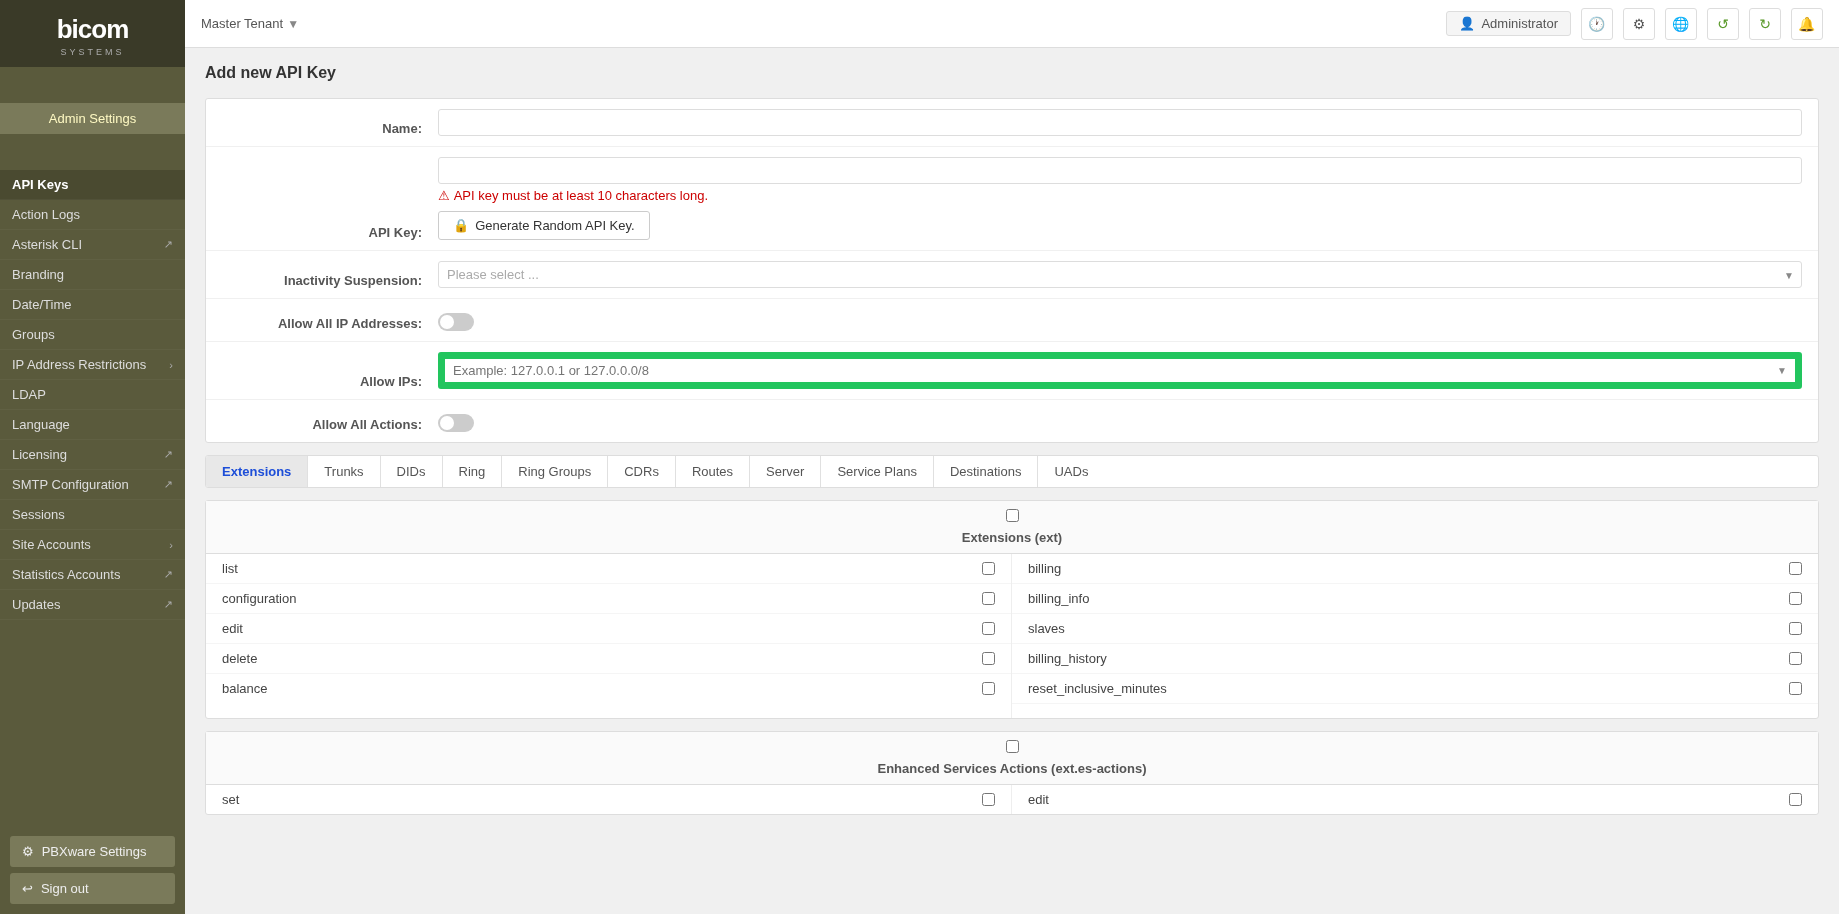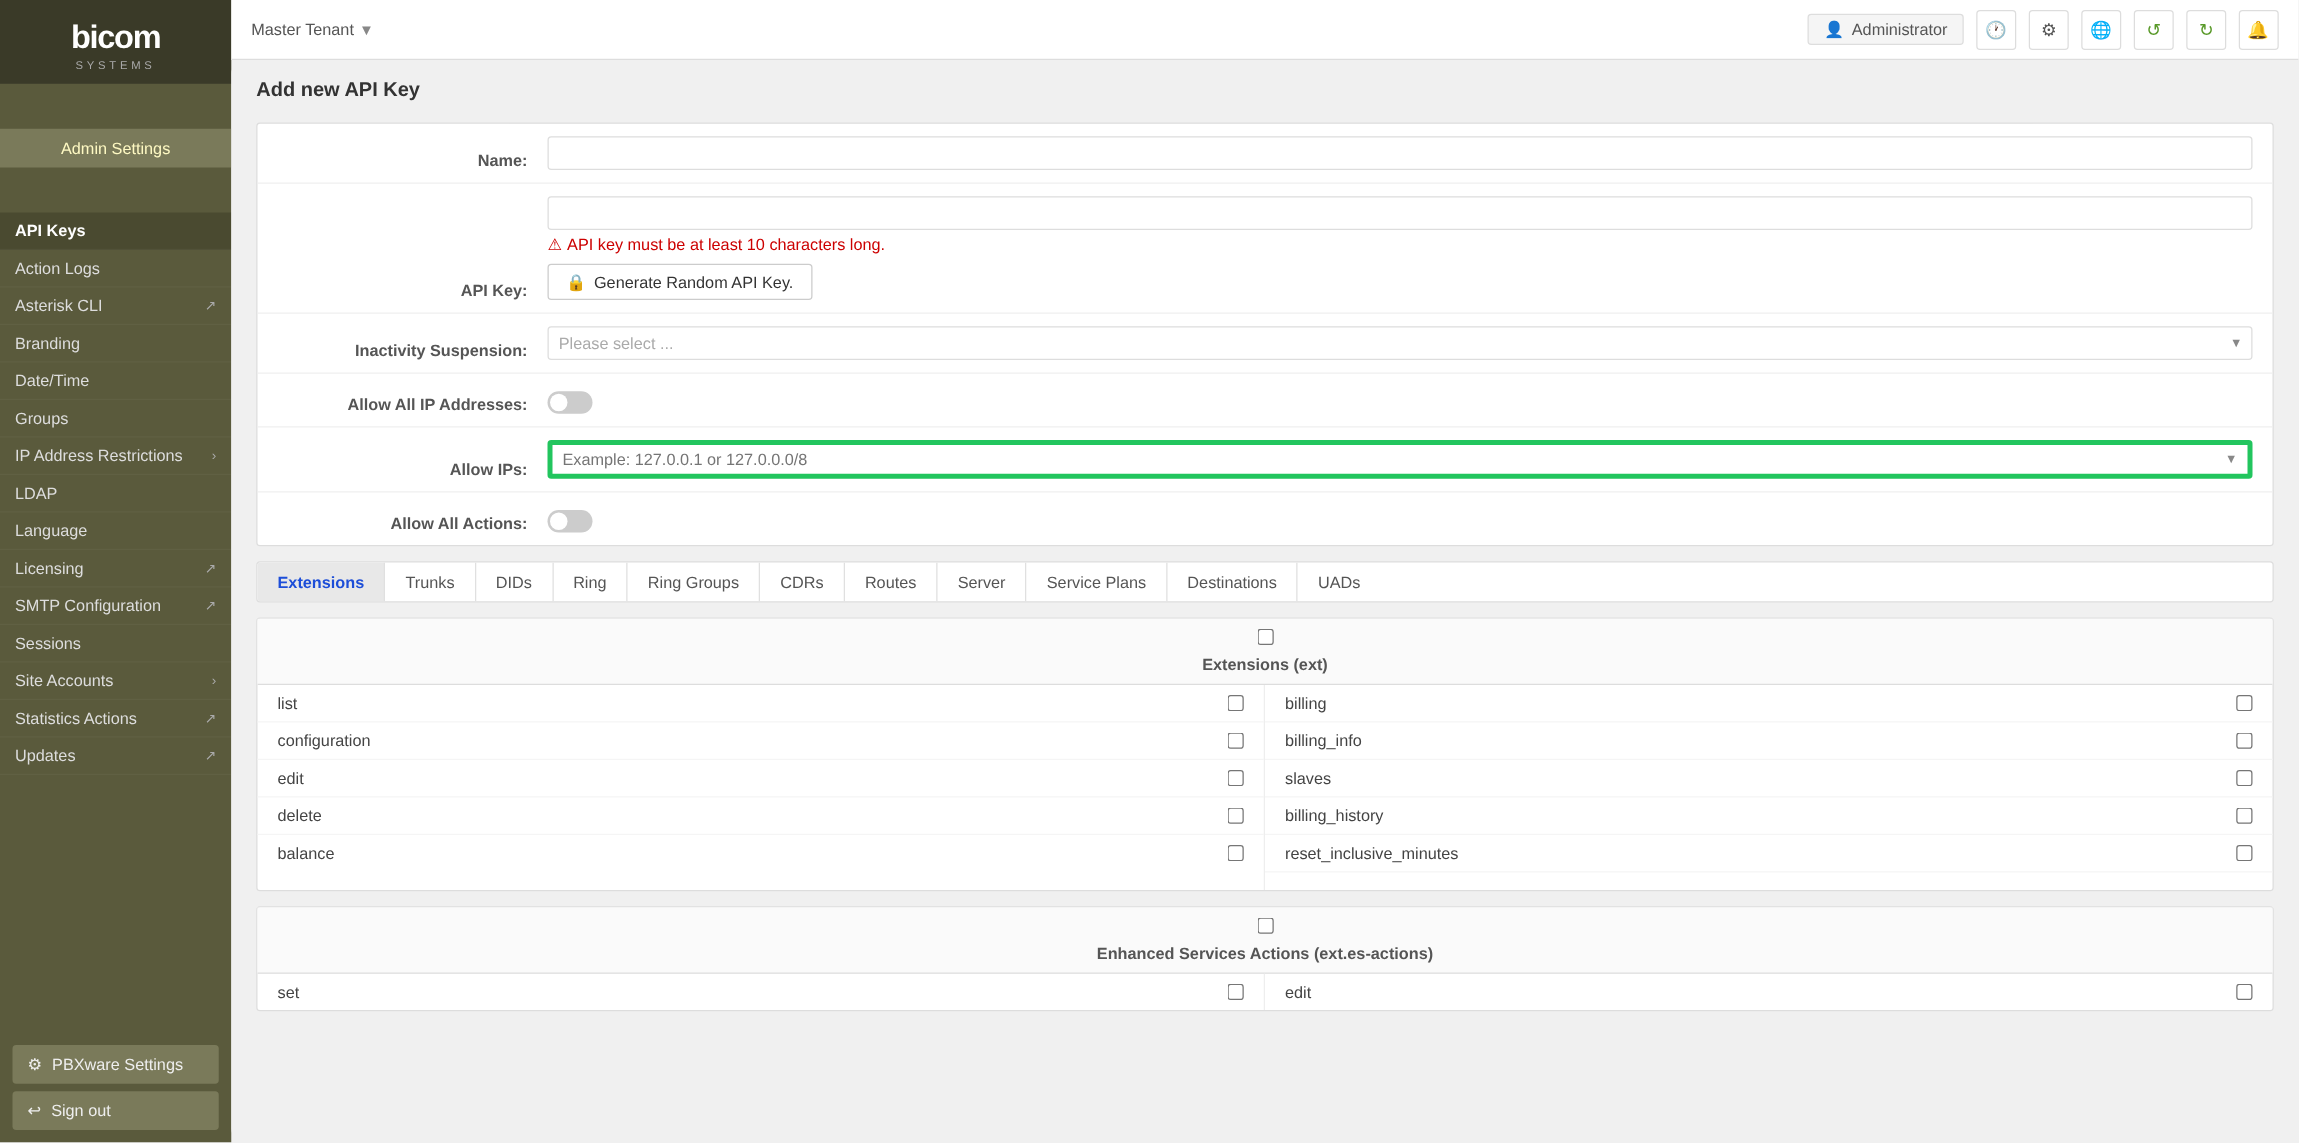--- a/index.html
+++ b/index.html
@@ -259,21 +259,21 @@
       background: white;
       border-radius: 50%;
       top: 2px;
       left: 2px;
       transition: left 0.2s;
     }
 
     .tags-input {
       display: flex;
       align-items: center;
-      border: 4px solid #22c55e;
+      border: 7px solid #22c55e;
       border-radius: 3px;
       padding: 4px 8px;
       flex: 1;
       background: white;
     }
     .tags-input input {
       border: none;
       outline: none;
       font-size: 13px;
       color: #aaa;
@@ -392,21 +392,21 @@
       <span class="ext-icon">↗</span>
     </div>
     <div class="nav-item">
       <span>Sessions</span>
     </div>
     <div class="nav-item">
       <span>Site Accounts</span>
       <span class="chevron">›</span>
     </div>
     <div class="nav-item">
-      <span>Statistics Actions</span>
+      <span>Statistics Accounts</span>
       <span class="ext-icon">↗</span>
     </div>
     <div class="nav-item">
       <span>Updates</span>
       <span class="ext-icon">↗</span>
     </div>
   </div>
 
   <div class="spacer"></div>
   <div class="bottom-btns">

